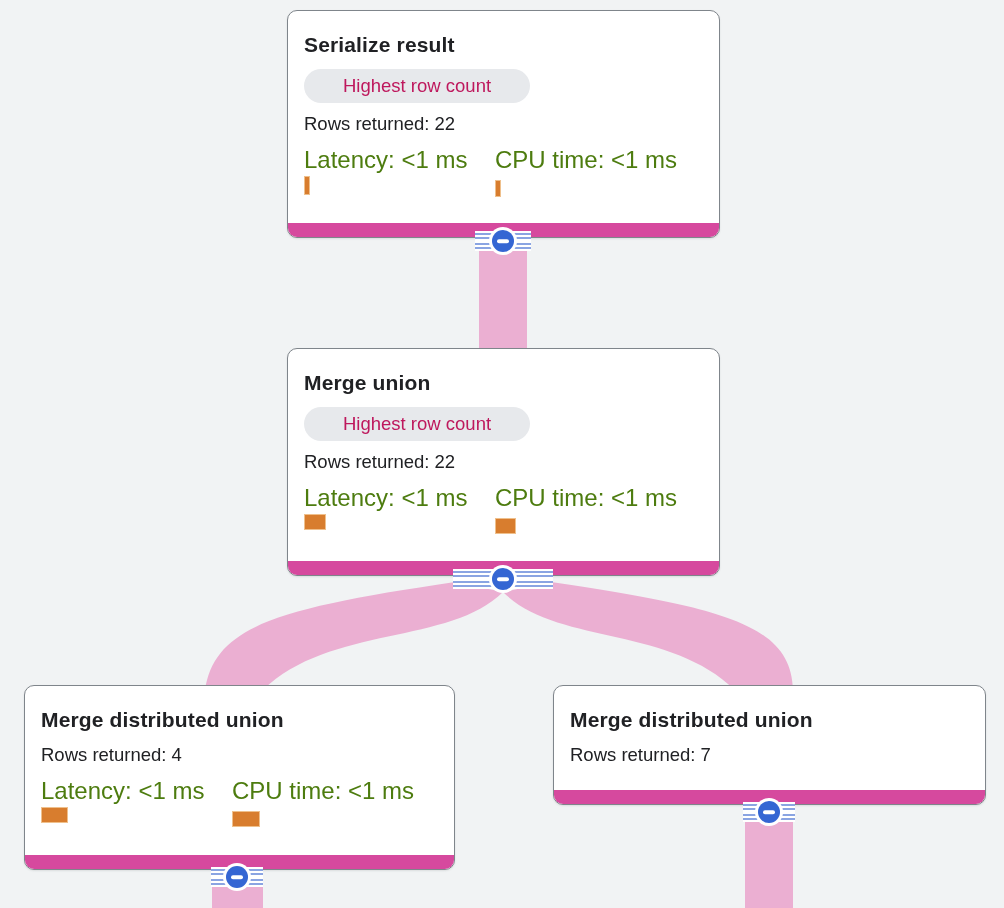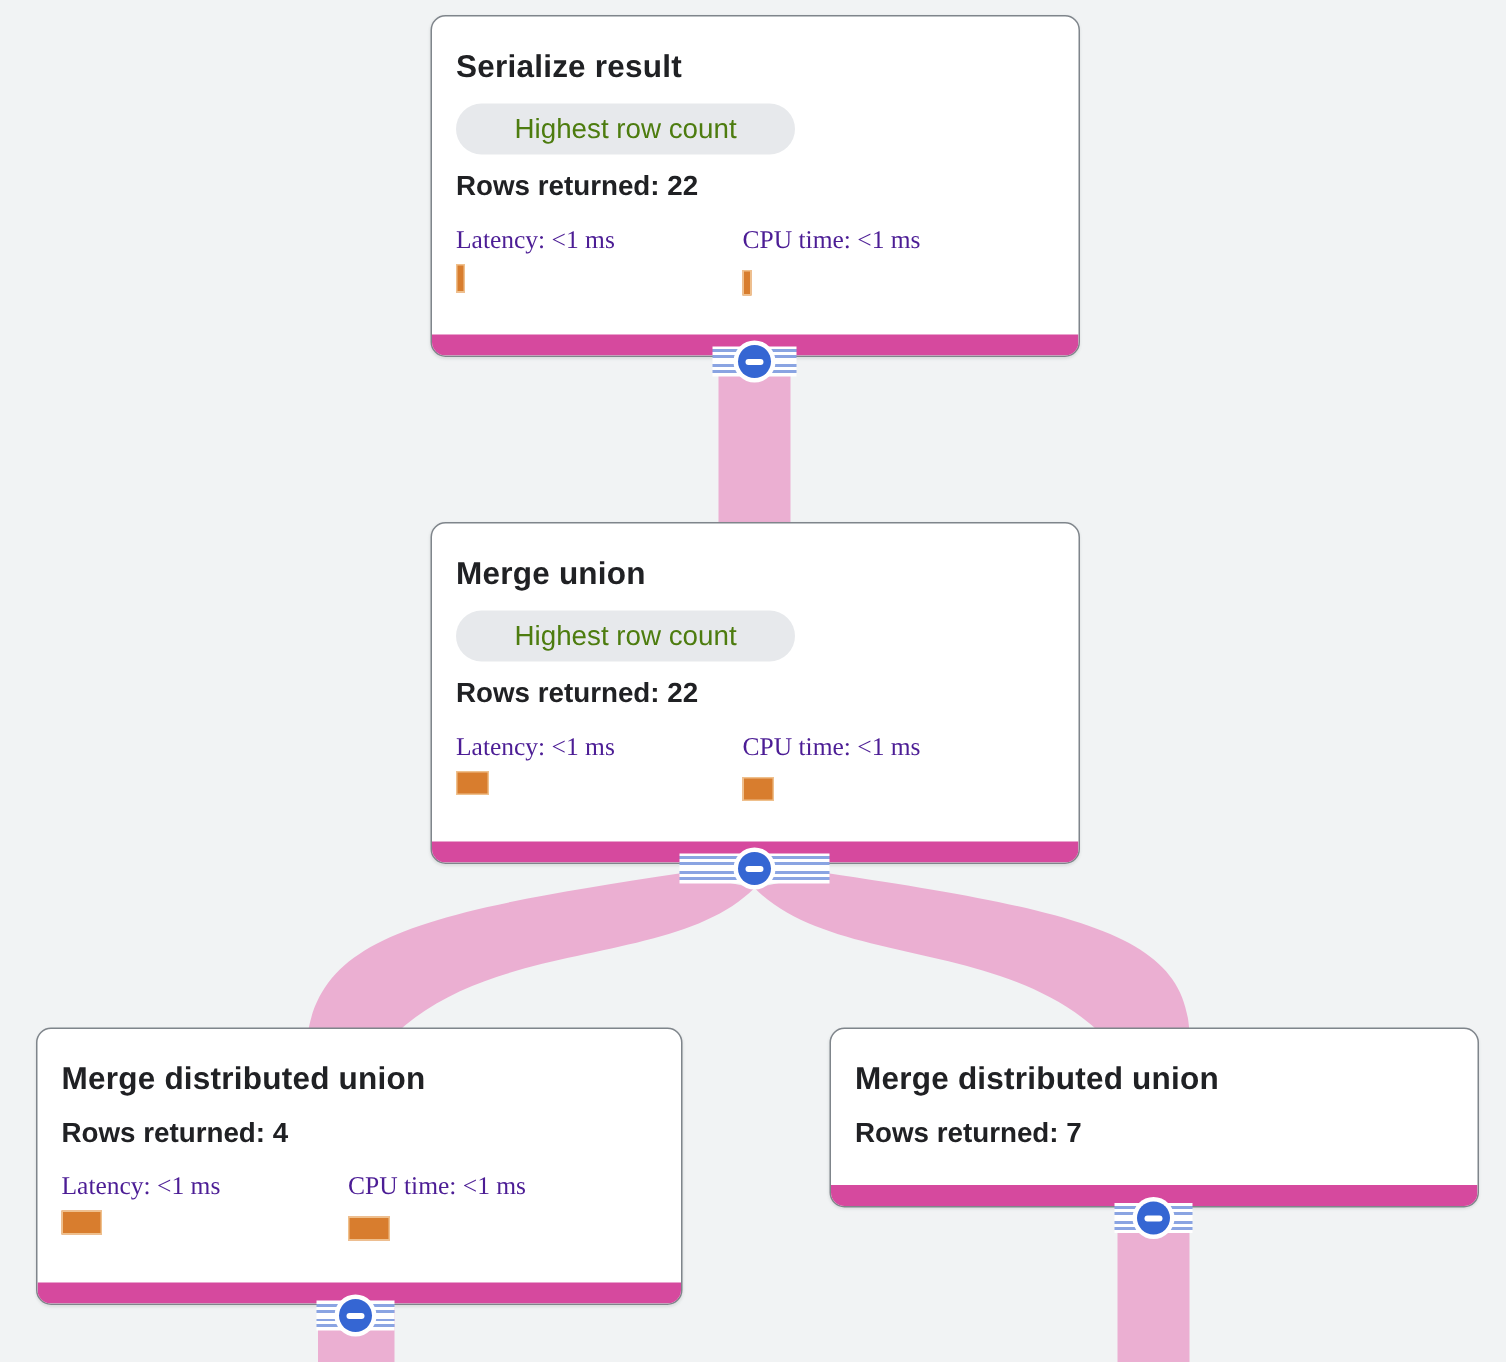--- a/index.html
+++ b/index.html
@@ -8,26 +8,26 @@
     font-family:"Liberation Sans",sans-serif;overflow:hidden;
   }
   .links{position:absolute;left:0;top:0;z-index:0;}
   .card{
     position:absolute;background:#ffffff;border:1.5px solid #7f858b;
     border-radius:10px;box-sizing:border-box;padding:20px 16px;
     z-index:1;overflow:hidden;box-shadow:0 1px 2px rgba(60,64,67,.12);
   }
   .card-title{font-size:21px;font-weight:600;color:#202124;line-height:28px;letter-spacing:.15px;}
   .badge{
-    display:inline-block;margin-top:10px;background:#e7e9ec;color:#4d7c0f;
+    display:inline-block;margin-top:10px;background:#e7e9ec;color:#be185d;
     font-size:18.5px;line-height:34px;padding:0 39px;border-radius:17px;white-space:nowrap;
   }
-  .rows{margin-top:9px;font-size:18.5px;line-height:24px;color:#202124;font-weight:bold;}
+  .rows{margin-top:9px;font-size:18.5px;line-height:24px;color:#202124;}
   .metrics{display:grid;grid-template-columns:191px auto;margin-top:12px;}
-  .metric-label{font-size:17px;line-height:24px;color:#4c1d95;white-space:nowrap;font-family:Liberation Serif, serif;}
+  .metric-label{font-size:24px;line-height:24px;color:#4d7c0f;white-space:nowrap;}
   .bar{margin-top:4px;background:#d87d2e;border:1px solid #efc08c;box-sizing:border-box;}
   .metric.cpu .bar{margin-top:8px;}
   .footer{position:absolute;left:0;right:0;bottom:0;height:14px;background:#d6499e;}
   .connector{
     position:absolute;z-index:2;height:20px;
     background:linear-gradient(to bottom,
       #ffffff 0 2px,#8aa4e2 2px 4px,#ffffff 4px 6px,#8aa4e2 6px 8px,
       #ffffff 8px 12px,#8aa4e2 12px 14px,#ffffff 14px 16px,#8aa4e2 16px 18px,#ffffff 18px 20px);
   }
   .collapse-btn{

